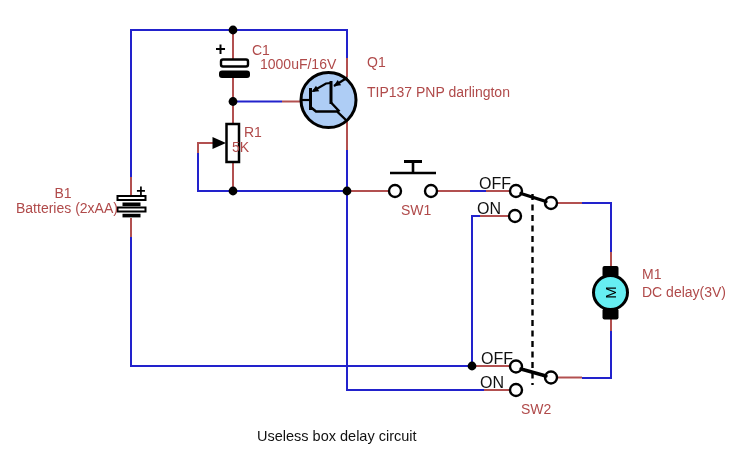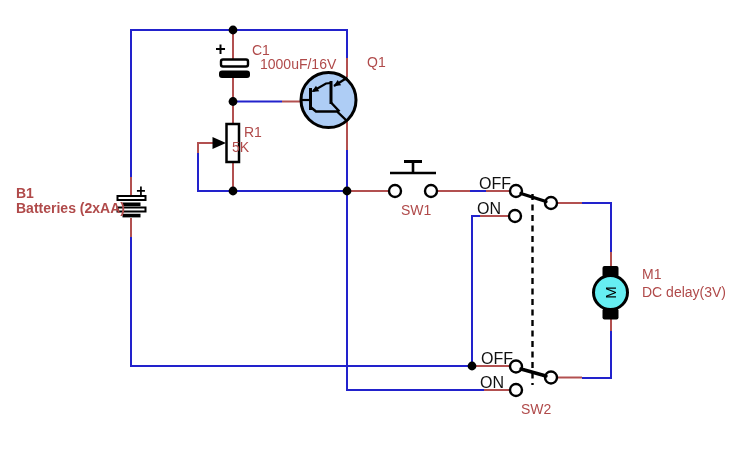--- a/index.html
+++ b/index.html
@@ -27,21 +27,21 @@
   .dot{fill:#000;stroke:none;}
   .blade{stroke:#000;stroke-width:3.4;fill:none;stroke-linecap:round;}
   .dashlink{stroke:#000;stroke-width:2.4;fill:none;stroke-dasharray:6 4.5;}
   .plus{font:bold 16px "Liberation Sans",sans-serif;fill:#000;}
   .plusbig{font:bold 18px "Liberation Sans",sans-serif;fill:#000;}
   .motorletter{font:15px "Liberation Sans",sans-serif;fill:#000;}
   .label{
     position:absolute;font-size:14px;line-height:13px;white-space:nowrap;
     color:var(--color-label);
   }
-  .ralign{width:94px;text-align:left;font-weight:bold;}
+  .ralign{width:94px;text-align:center;}
   .pos{color:var(--color-text);font-size:16px;line-height:13px;}
   .title{color:var(--color-text);font-size:14.5px;line-height:15px;}
 </style>
 </head>
 <body>
 
 <div class="stage">
 
   <svg width="746" height="472" viewBox="0 0 746 472">
 
@@ -155,26 +155,28 @@
   <div class="label ralign" style="left:16px;top:187px">B1</div>
   <div class="label ralign" style="left:16px;top:202px">Batteries (2xAA)</div>
 
   <div class="label" style="left:252px;top:44px">C1</div>
   <div class="label" style="left:260px;top:58px">1000uF/16V</div>
 
   <div class="label" style="left:244px;top:126px">R1</div>
   <div class="label" style="left:232px;top:141px">5K</div>
 
   <div class="label" style="left:367px;top:56px">Q1</div>
+  <div class="label" style="left:367px;top:86px">TIP137 PNP darlington</div>
 
   <div class="label" style="left:401px;top:204px">SW1</div>
 
   <div class="label pos" style="left:479px;top:177px">OFF</div>
   <div class="label pos" style="left:477px;top:202px">ON</div>
   <div class="label pos" style="left:481px;top:352px">OFF</div>
   <div class="label pos" style="left:480px;top:376px">ON</div>
 
   <div class="label" style="left:521px;top:403px">SW2</div>
 
   <div class="label" style="left:642px;top:268px">M1</div>
   <div class="label" style="left:642px;top:286px">DC delay(3V)</div>
 
+  <div class="label title" style="left:257px;top:429px">Useless box delay circuit</div>
 </div>
 
 </body></html>

